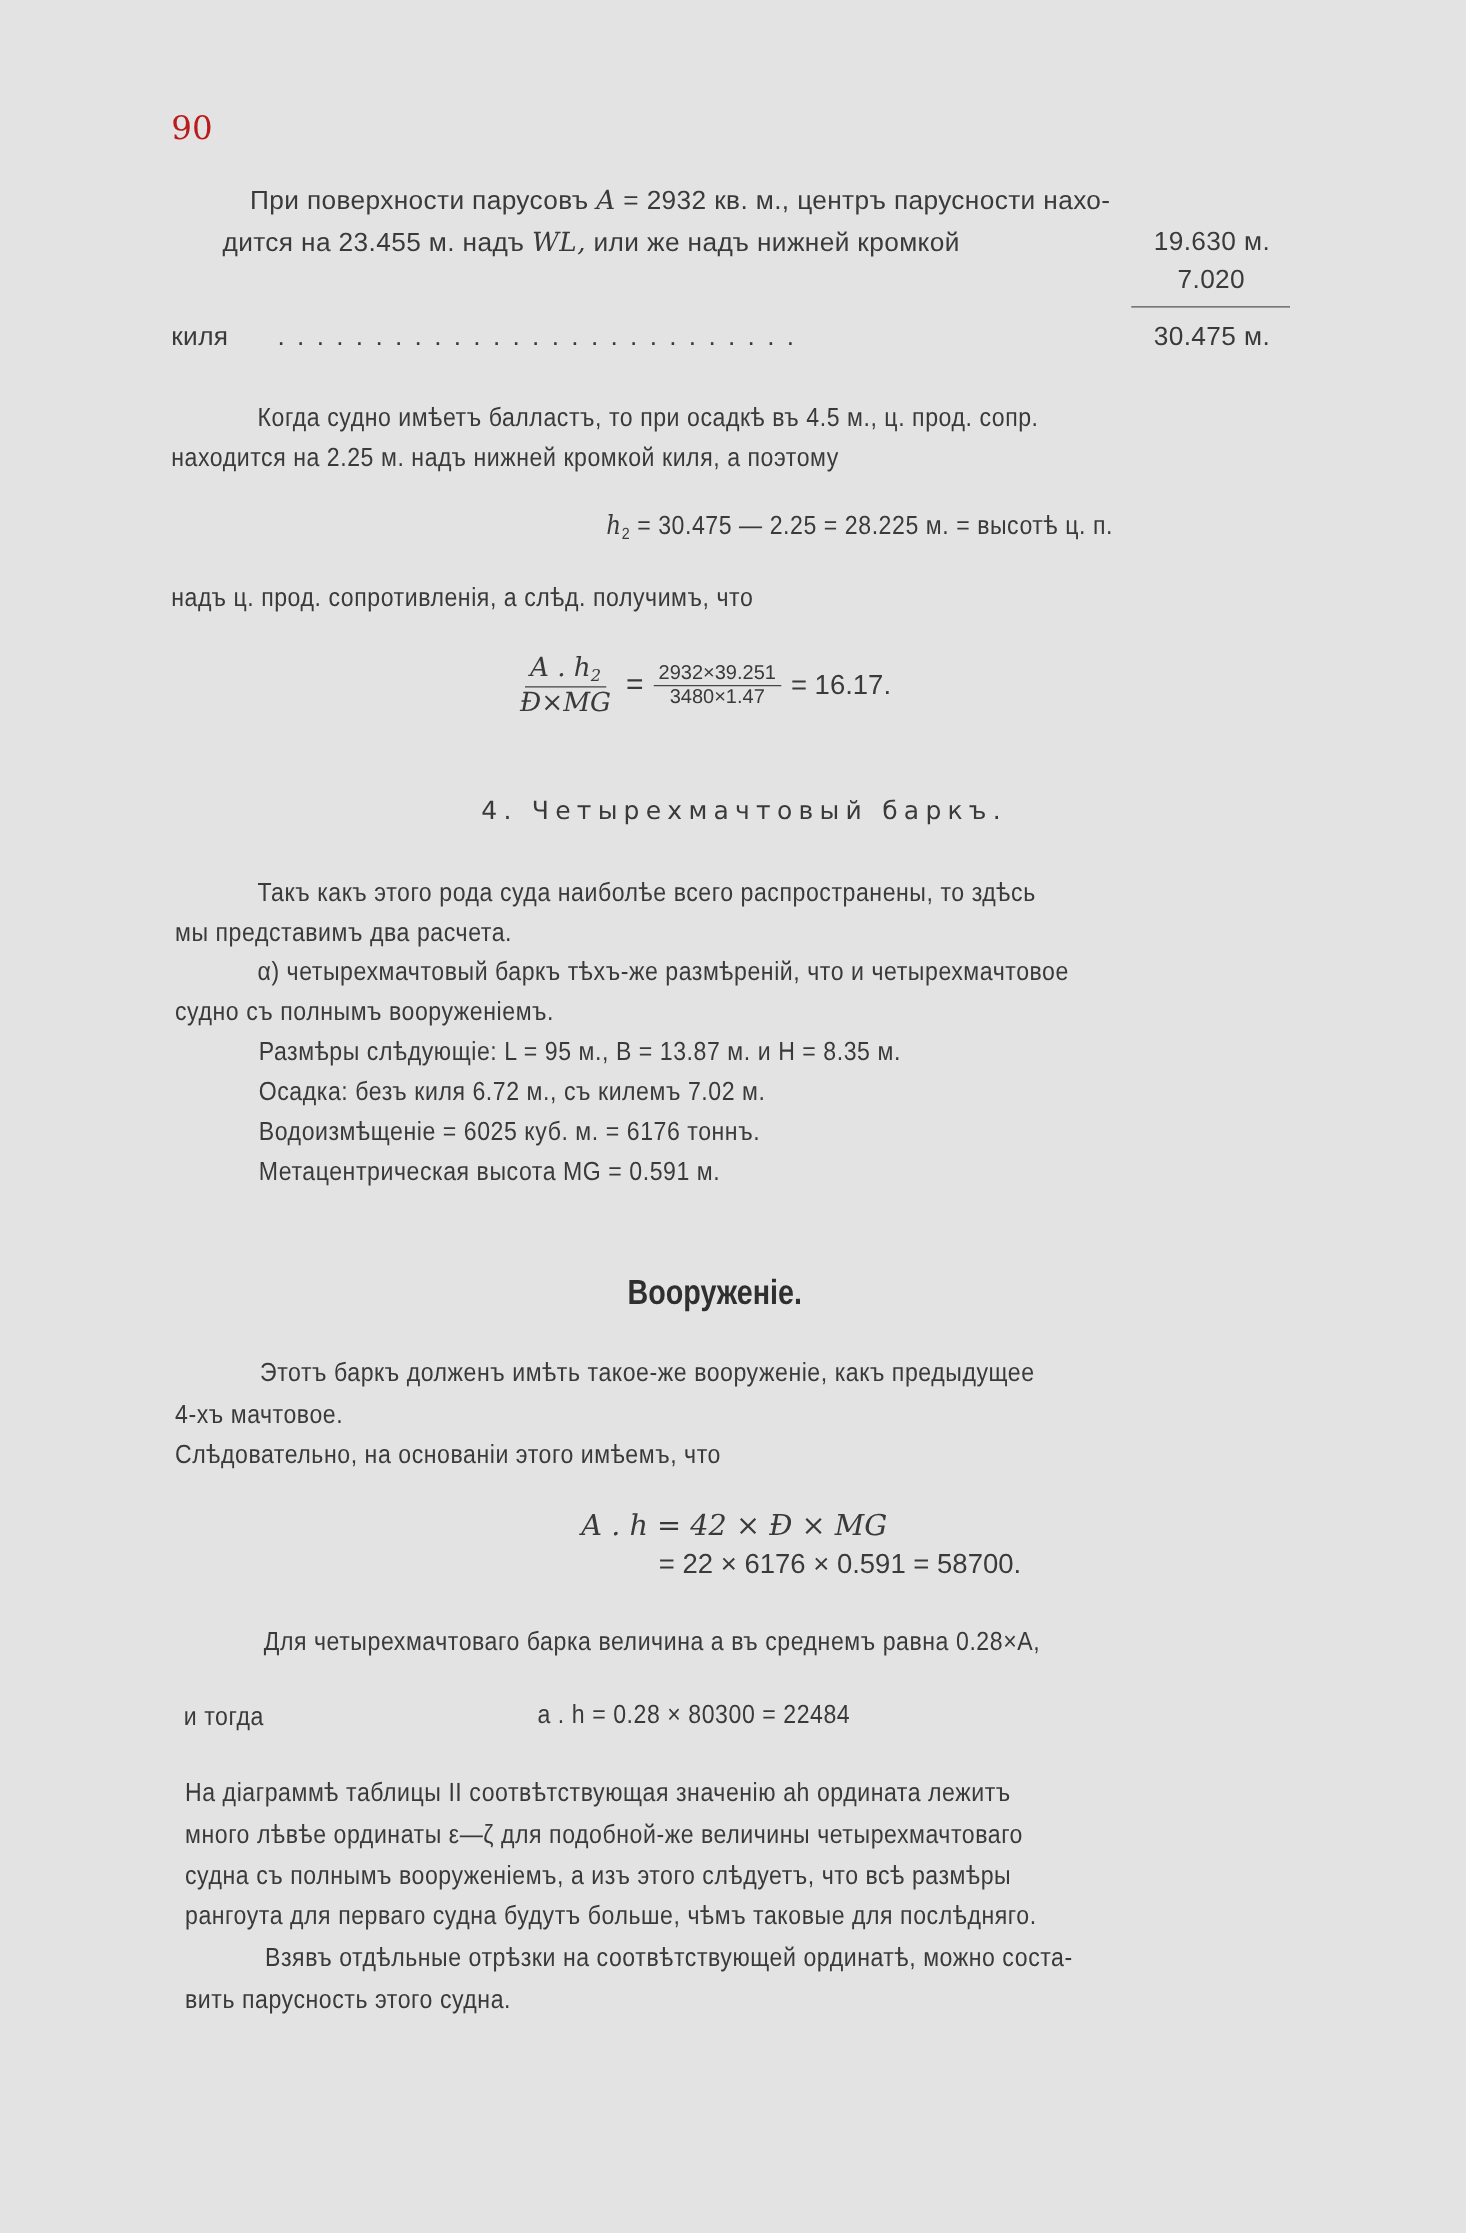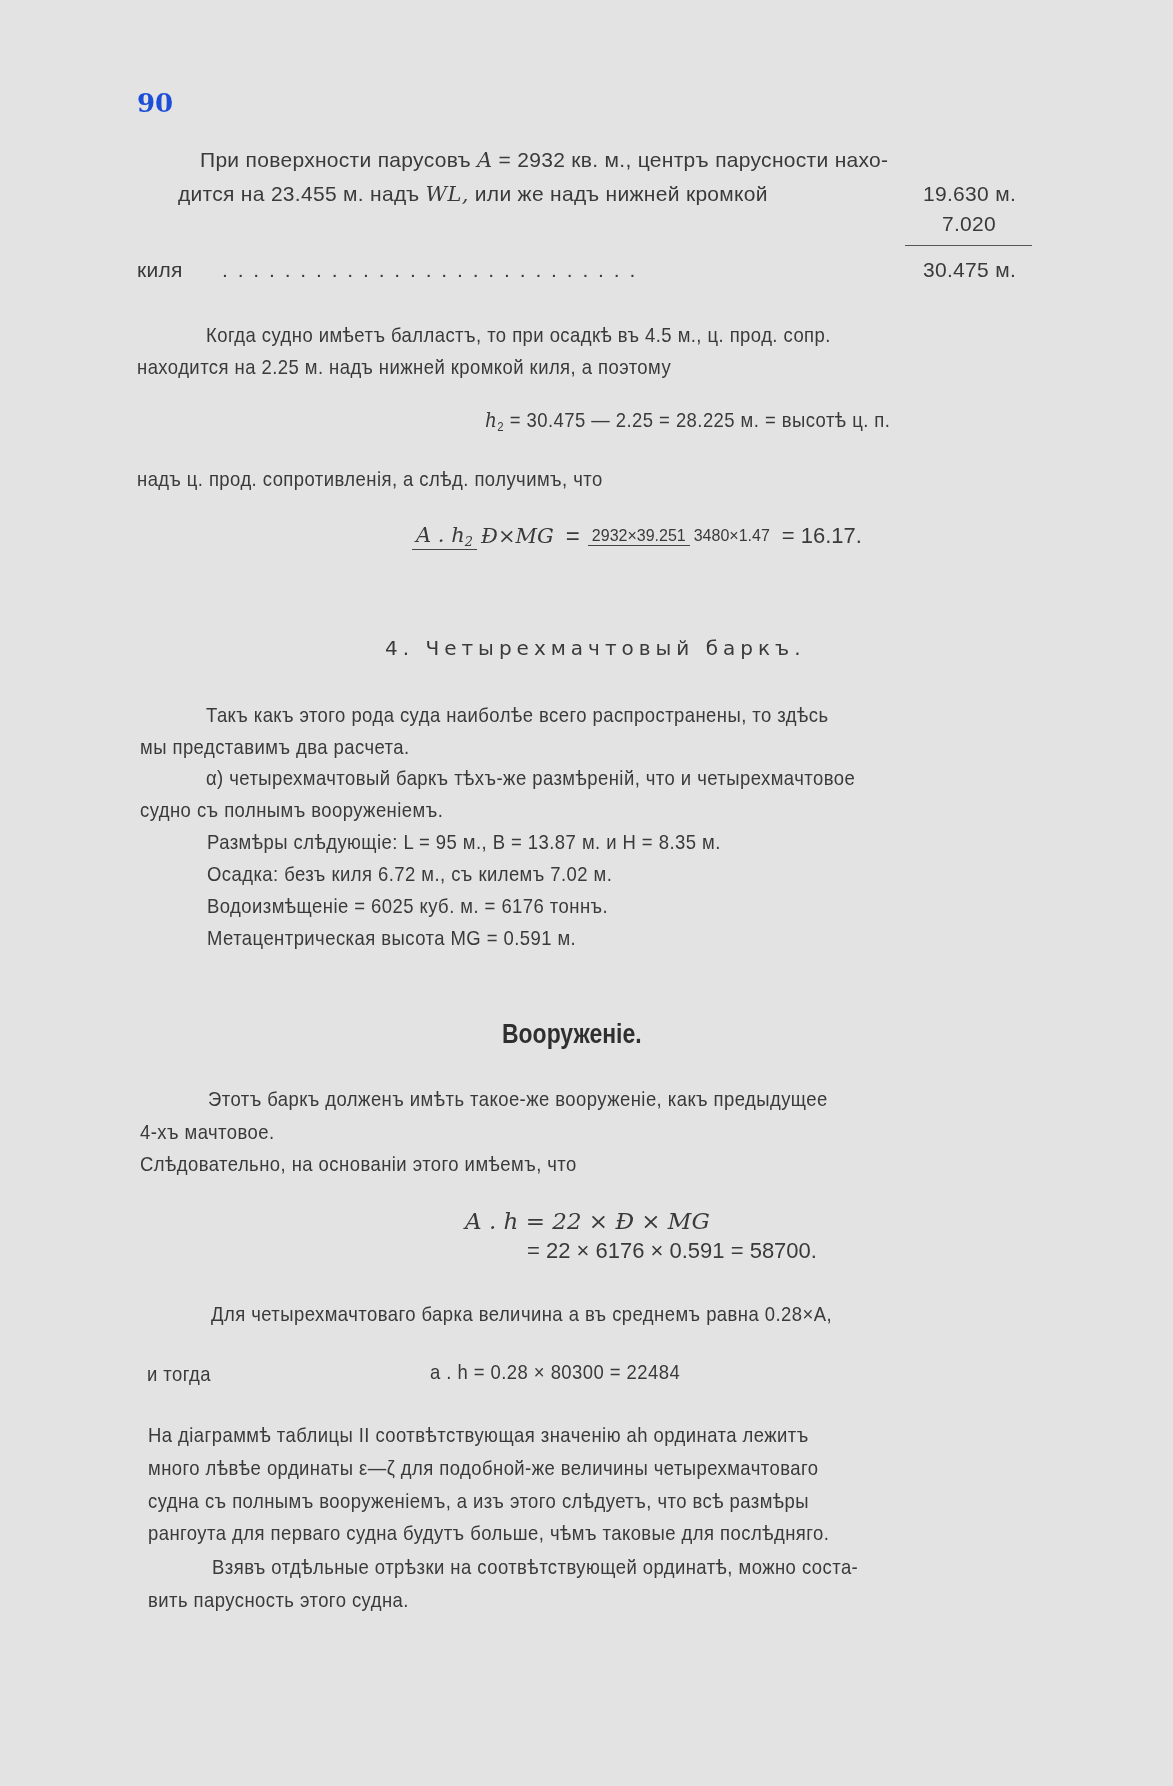--- a/index.html
+++ b/index.html
@@ -6,27 +6,27 @@
   body {
     width: 1173px; height: 1786px;
     background: #e3e3e3;
     color: #3a3a3a;
     font-family: "Liberation Sans", sans-serif;
     font-size: 21px;
     position: relative;
     overflow: hidden;
   }
   .abs { position: absolute; white-space: nowrap; }
-  .page-num { left: 137px; top: 88px; font-family: "DejaVu Serif", serif; font-size: 26px; color: #1d4ed8; font-weight: bold; }
+  .page-num { left: 137px; top: 88px; font-family: "DejaVu Serif", serif; font-size: 26px; color: #b91c1c; }
   .line { font-size: 21px; letter-spacing: 0.3px; }
   .cond { font-family: "Liberation Sans", sans-serif; transform-origin: left top; transform: scaleX(0.88); letter-spacing: 0.5px; }
   .math { font-family: "DejaVu Serif", serif; font-style: italic; }
   .num { font-family: "Liberation Sans", sans-serif; font-style: normal; }
   .rule { position: absolute; height: 1px; background: #555; }
-  .frac { display: inline-flex; flex-direction: row; align-items: center; vertical-align: middle; }
+  .frac { display: inline-flex; flex-direction: column; align-items: center; vertical-align: middle; }
   .frac .top { border-bottom: 1.5px solid #444; padding: 0 4px; }
   .frac .bot { padding: 0 4px; }
   .sub { font-size: 13px; vertical-align: -4px; }
   .spaced { letter-spacing: 5px; font-family: "DejaVu Sans", sans-serif; font-size: 20px; }
   .heading { font-family: "Liberation Sans", sans-serif; font-weight: bold; font-size: 28px; transform: scaleX(0.82); transform-origin: left top; color: #2f2f2f; }
 </style>
 </head>
 <body>
 
 <div>
@@ -78,21 +78,21 @@
   <div class="abs line cond" style="left:140px; top:798px;">судно съ полнымъ вооруженіемъ.</div>
   <div class="abs line cond" style="left:207px; top:830px;">Размѣры слѣдующіе: L = 95 м., B = 13.87 м. и H = 8.35 м.</div>
   <div class="abs line cond" style="left:207px; top:862px;">Осадка: безъ киля 6.72 м., съ килемъ 7.02 м.</div>
   <div class="abs line cond" style="left:207px; top:894px;">Водоизмѣщеніе = 6025 куб. м. = 6176 тоннъ.</div>
   <div class="abs line cond" style="left:207px; top:926px;">Метацентрическая высота MG = 0.591 м.</div>
 
   <div class="abs heading" style="left:502px; top:1018px;">Вооруженіе.</div>
   <div class="abs line cond" style="left:208px; top:1087px;">Этотъ баркъ долженъ имѣть такое-же вооруженіе, какъ предыдущее</div>
   <div class="abs line cond" style="left:140px; top:1120px;">4-хъ мачтовое.</div>
   <div class="abs line cond" style="left:140px; top:1152px;">Слѣдовательно, на основаніи этого имѣемъ, что</div>
-  <div class="abs math" style="left:465px; top:1208px; font-size:23px;">A . h = 22 × Ɖ × MG</div>
+  <div class="abs math" style="left:465px; top:1208px; font-size:23px;">A . h = 42 × Ɖ × MG</div>
   <div class="abs num" style="left:527px; top:1238px; font-size:22px;">= 22 × 6176 × 0.591 = 58700.</div>
   <div class="abs line cond" style="left:211px; top:1302px;">Для четырехмачтоваго барка величина a въ среднемъ равна 0.28×A,</div>
   <div class="abs line cond" style="left:147px; top:1362px;">и тогда</div>
   <div class="abs line cond" style="left:430px; top:1360px;">a . h = 0.28 × 80300 = 22484</div>
   <div class="abs line cond" style="left:148px; top:1423px;">На діаграммѣ таблицы II соотвѣтствующая значенію ah ордината лежитъ</div>
   <div class="abs line cond" style="left:148px; top:1456px;">много лѣвѣе ординаты ε—ζ для подобной-же величины четырехмачтоваго</div>
   <div class="abs line cond" style="left:148px; top:1489px;">судна съ полнымъ вооруженіемъ, а изъ этого слѣдуетъ, что всѣ размѣры</div>
   <div class="abs line cond" style="left:148px; top:1521px;">рангоута для перваго судна будутъ больше, чѣмъ таковые для послѣдняго.</div>
   <div class="abs line cond" style="left:212px; top:1555px;">Взявъ отдѣльные отрѣзки на соотвѣтствующей ординатѣ, можно соста-</div>
   <div class="abs line cond" style="left:148px; top:1588px;">вить парусность этого судна.</div>

